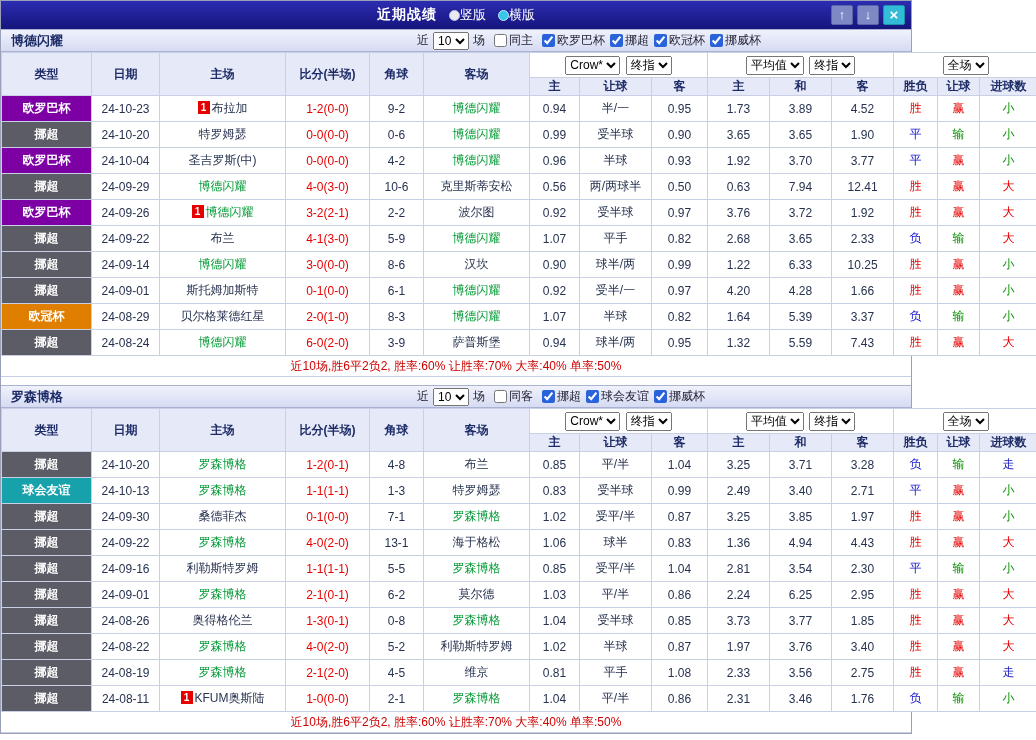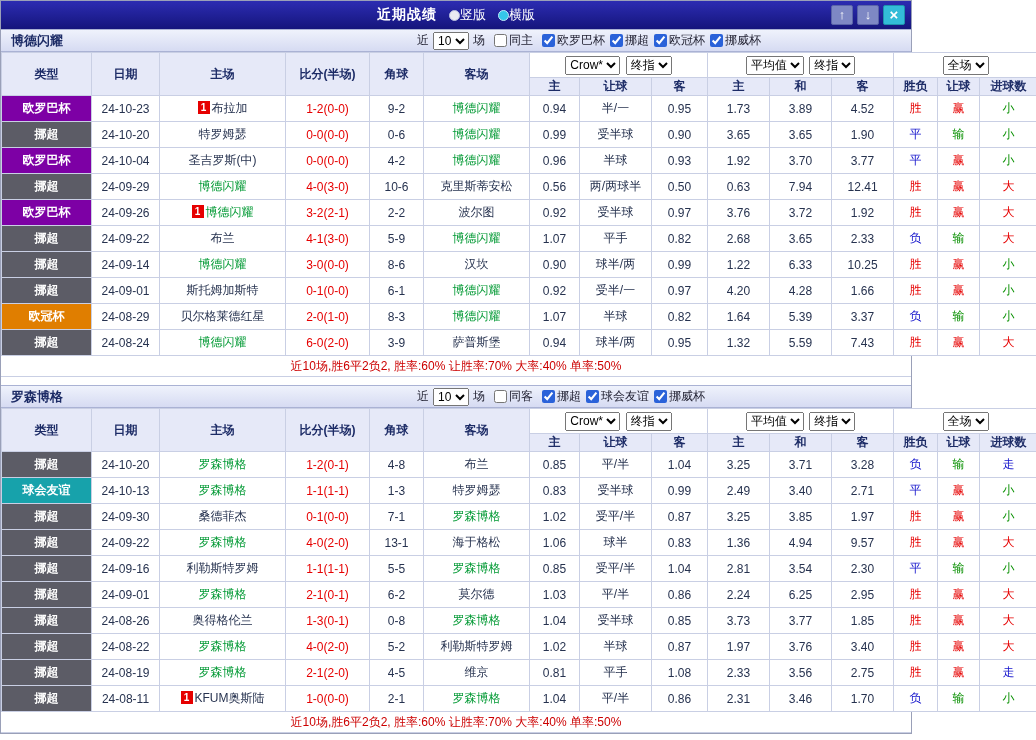--- a/index.html
+++ b/index.html
@@ -487,21 +487,21 @@
             <td class="date">24-09-22</td>
             <td class="team"><span style="color: rgb(0, 153, 51);">罗森博格</span></td>
             <td class="score">4-0(2-0)</td>
             <td class="corner">13-1</td>
             <td class="team"><span>海于格松</span></td>
             <td class="odds">1.06</td>
             <td class="odds">球半</td>
             <td class="odds">0.83</td>
             <td class="odds">1.36</td>
             <td class="odds">4.94</td>
-            <td class="odds">9.57</td>
+            <td class="odds">4.43</td>
             <td class="tag" style="color: rgb(230, 0, 0);">胜</td>
             <td class="tag" style="color: rgb(230, 0, 0);">赢</td>
             <td class="tag" style="color: rgb(230, 0, 0);">大</td>
           </tr>
           <tr>
             <td class="league" style="background: rgb(92, 92, 102);">挪超</td>
             <td class="date">24-09-16</td>
             <td class="team"><span>利勒斯特罗姆</span></td>
             <td class="score">1-1(1-1)</td>
             <td class="corner">5-5</td>
@@ -589,21 +589,21 @@
             <td class="date">24-08-11</td>
             <td class="team"><span class="badge">1</span><span>KFUM奥斯陆</span></td>
             <td class="score">1-0(0-0)</td>
             <td class="corner">2-1</td>
             <td class="team"><span style="color: rgb(0, 153, 51);">罗森博格</span></td>
             <td class="odds">1.04</td>
             <td class="odds">平/半</td>
             <td class="odds">0.86</td>
             <td class="odds">2.31</td>
             <td class="odds">3.46</td>
-            <td class="odds">1.70</td>
+            <td class="odds">1.76</td>
             <td class="tag" style="color: rgb(20, 20, 204);">负</td>
             <td class="tag" style="color: rgb(8, 144, 0);">输</td>
             <td class="tag" style="color: rgb(8, 144, 0);">小</td>
           </tr>
         </tbody>
     </table>
     <div class="summary">近10场,胜6平2负2, 胜率:60% 让胜率:70% 大率:40% 单率:50%</div>
   </section>
 
 </div>

